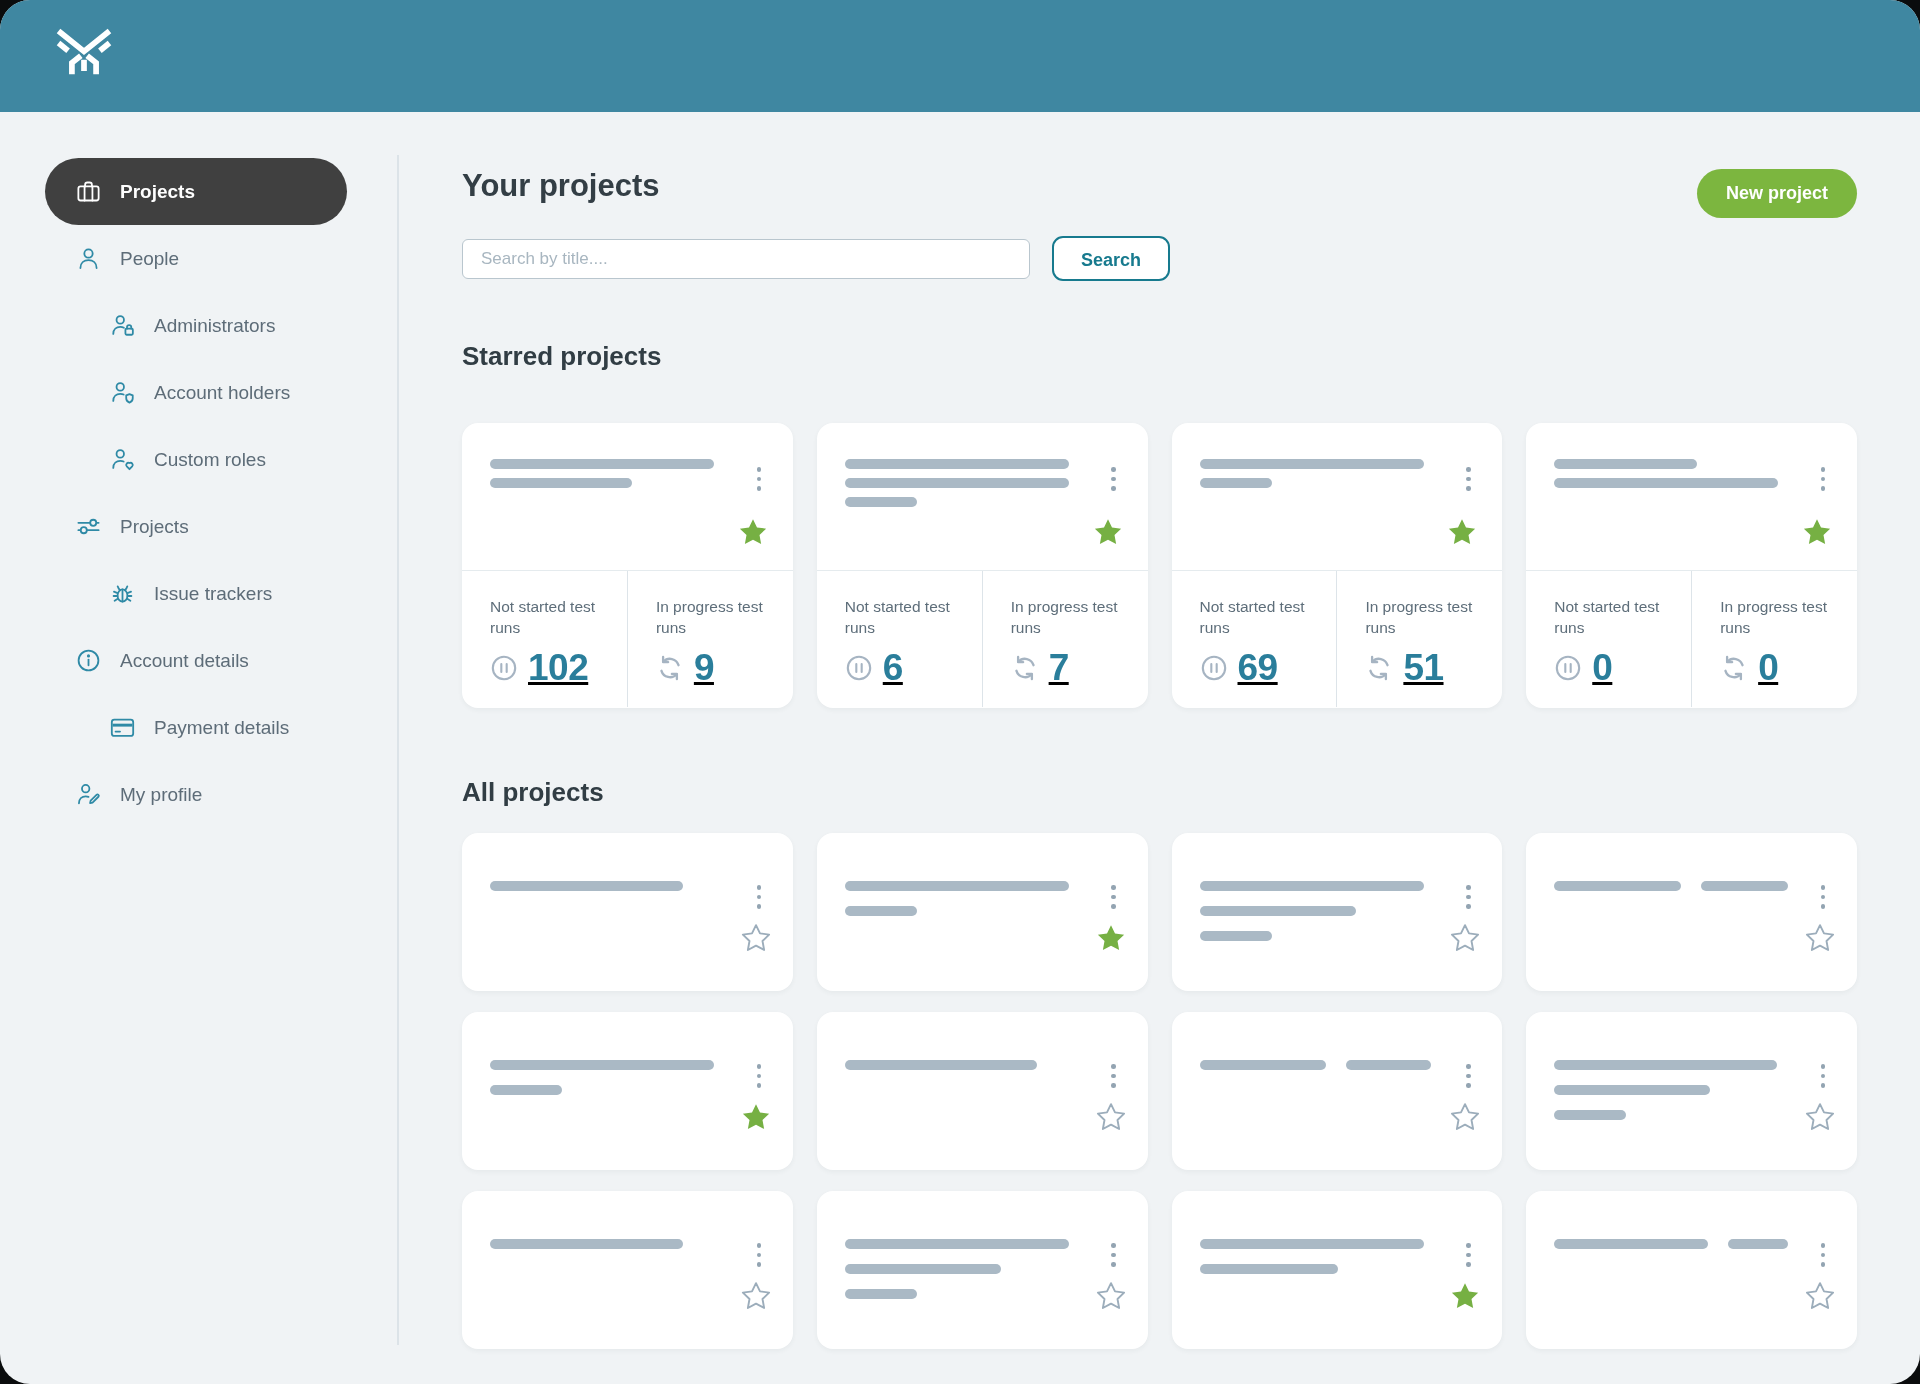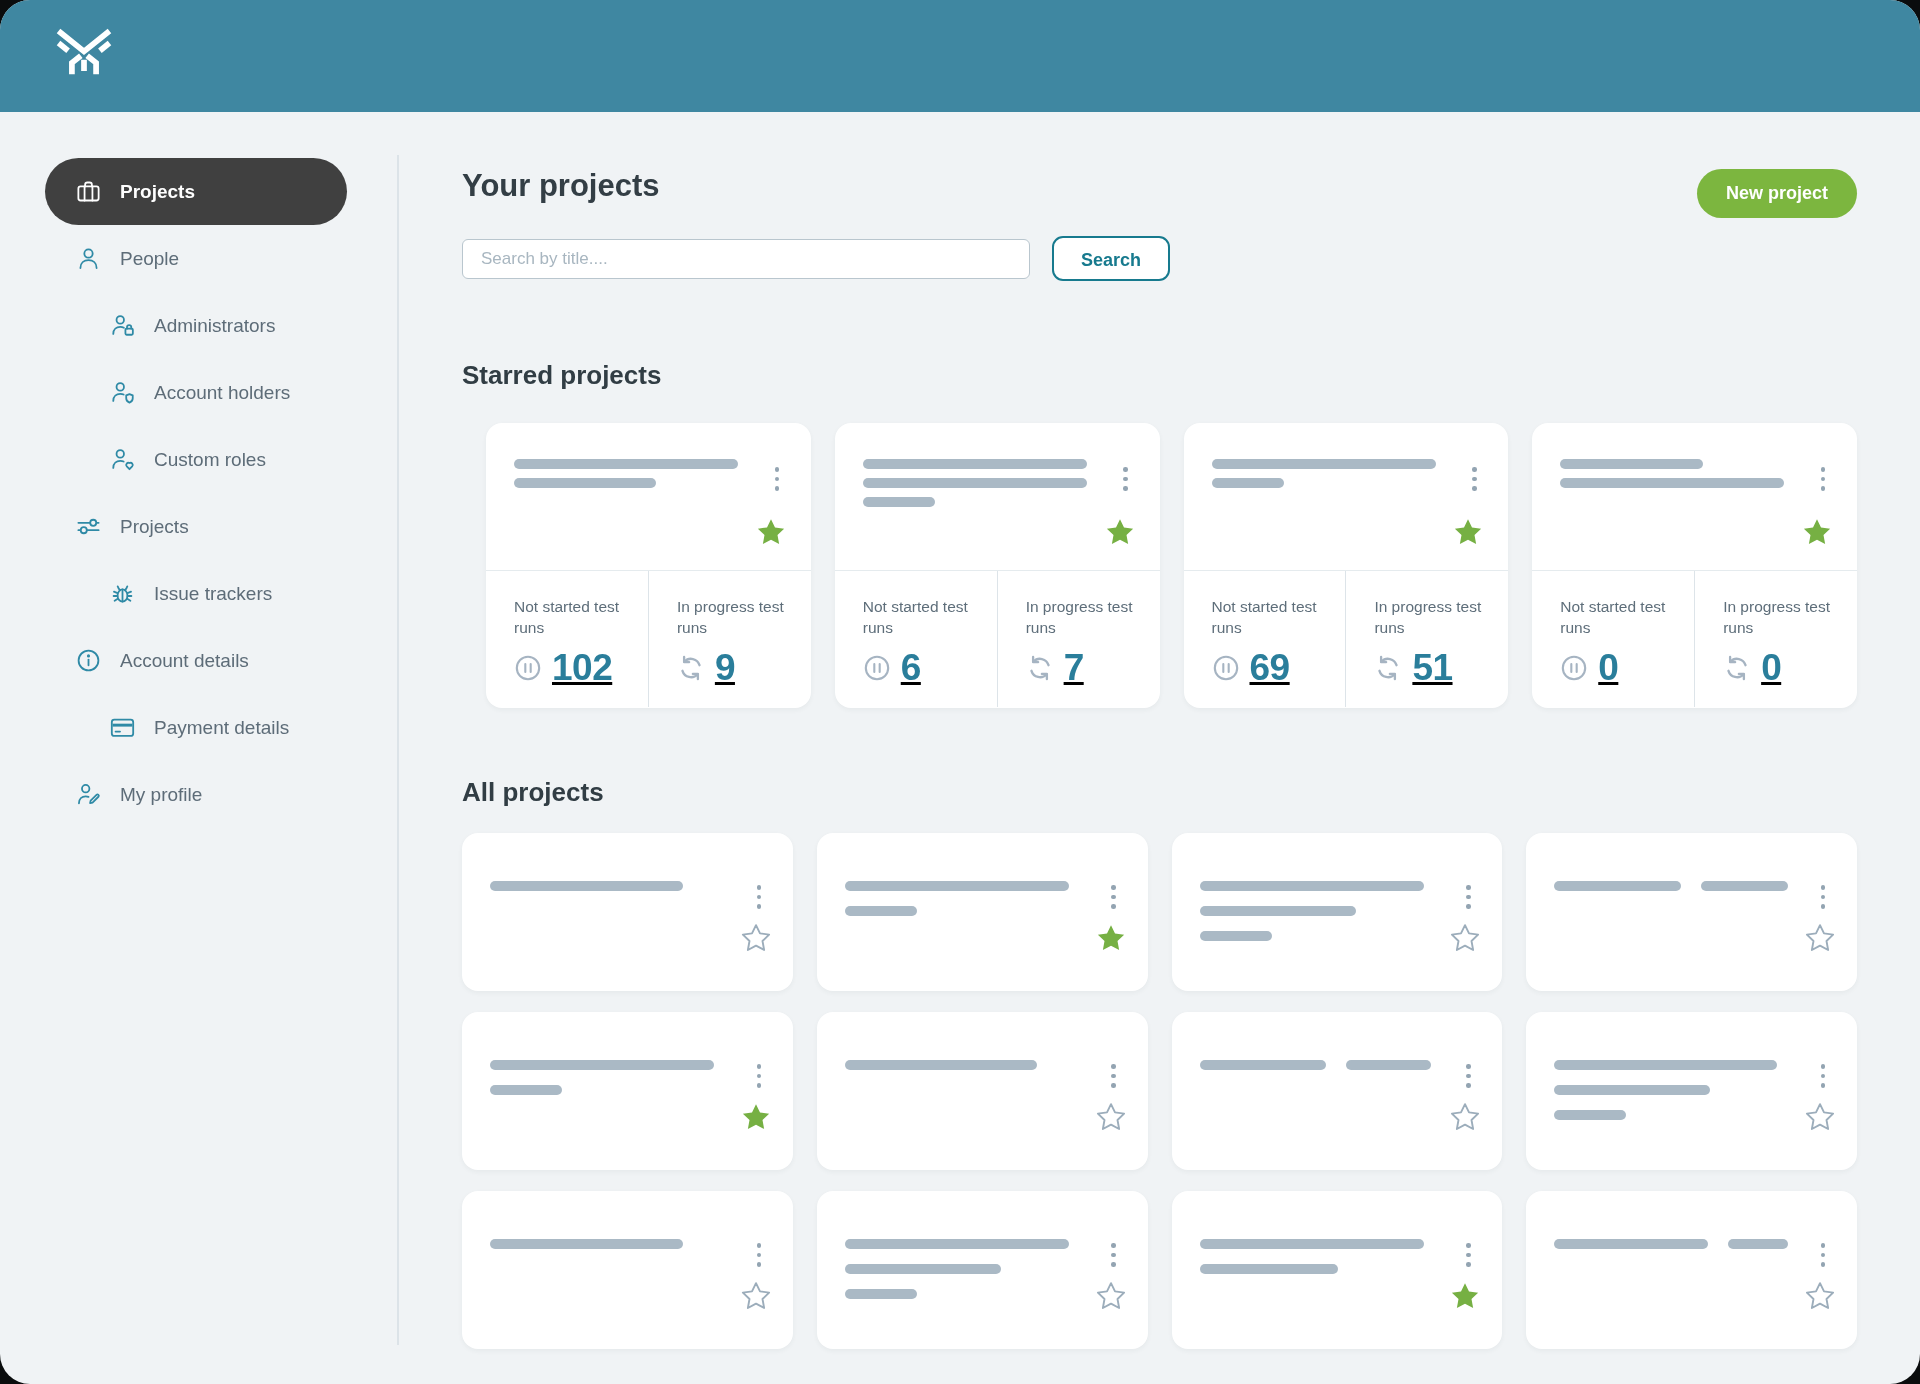--- a/index.html
+++ b/index.html
@@ -29,25 +29,25 @@
   .new-project-btn{position:absolute;right:0;top:57px;height:49px;padding:0 29px;border:none;border-radius:25px;
                    background:#7cb63f;color:#fff;font-size:18px;font-weight:700;font-family:inherit;cursor:pointer;}
   .search-row{position:absolute;left:0;top:124px;display:flex;align-items:center;gap:22px;}
   .search-input{width:530px;height:38px;border:1.5px solid #b9c6ce;border-radius:6px;padding:0 18px;font-size:17px;
                 color:#3b4a53;background:#fff;font-family:inherit;outline:none;}
   .search-input::placeholder{color:#a8b6c0;}
   .search-btn{height:45px;padding:12px 27px;background:#fff;border:2px solid #177a8e;border-radius:11px;color:#177a8e;
               font-size:18px;font-weight:700;font-family:inherit;cursor:pointer;}
 
   .section-heading{position:absolute;left:0;font-size:26px;font-weight:700;color:#313d44;margin:0;}
-  .heading-starred{top:248px;}
+  .heading-starred{top:229px;}
   .heading-all{top:665px;}
 
   .grid{position:absolute;left:0;right:0;display:grid;grid-template-columns:repeat(4,1fr);column-gap:24px;}
-  .grid-starred{top:311px;margin-left:24px;}
+  .grid-starred{top:311px;}
   .grid-all{top:721px;row-gap:21px;}
 
   .card{background:#fff;border-radius:16px;box-shadow:0 2px 5px rgba(35,55,65,.05);position:relative;}
   .scard{height:285px;}
   .pcard{height:158px;}
 
   .skel{position:absolute;left:28px;top:36px;display:flex;flex-direction:column;gap:9px;}
   .pcard .skel{top:48px;gap:15px;}
   .bar-row{display:flex;gap:20px;}
   .bar{height:10px;border-radius:5px;background:#aab9c5;}

